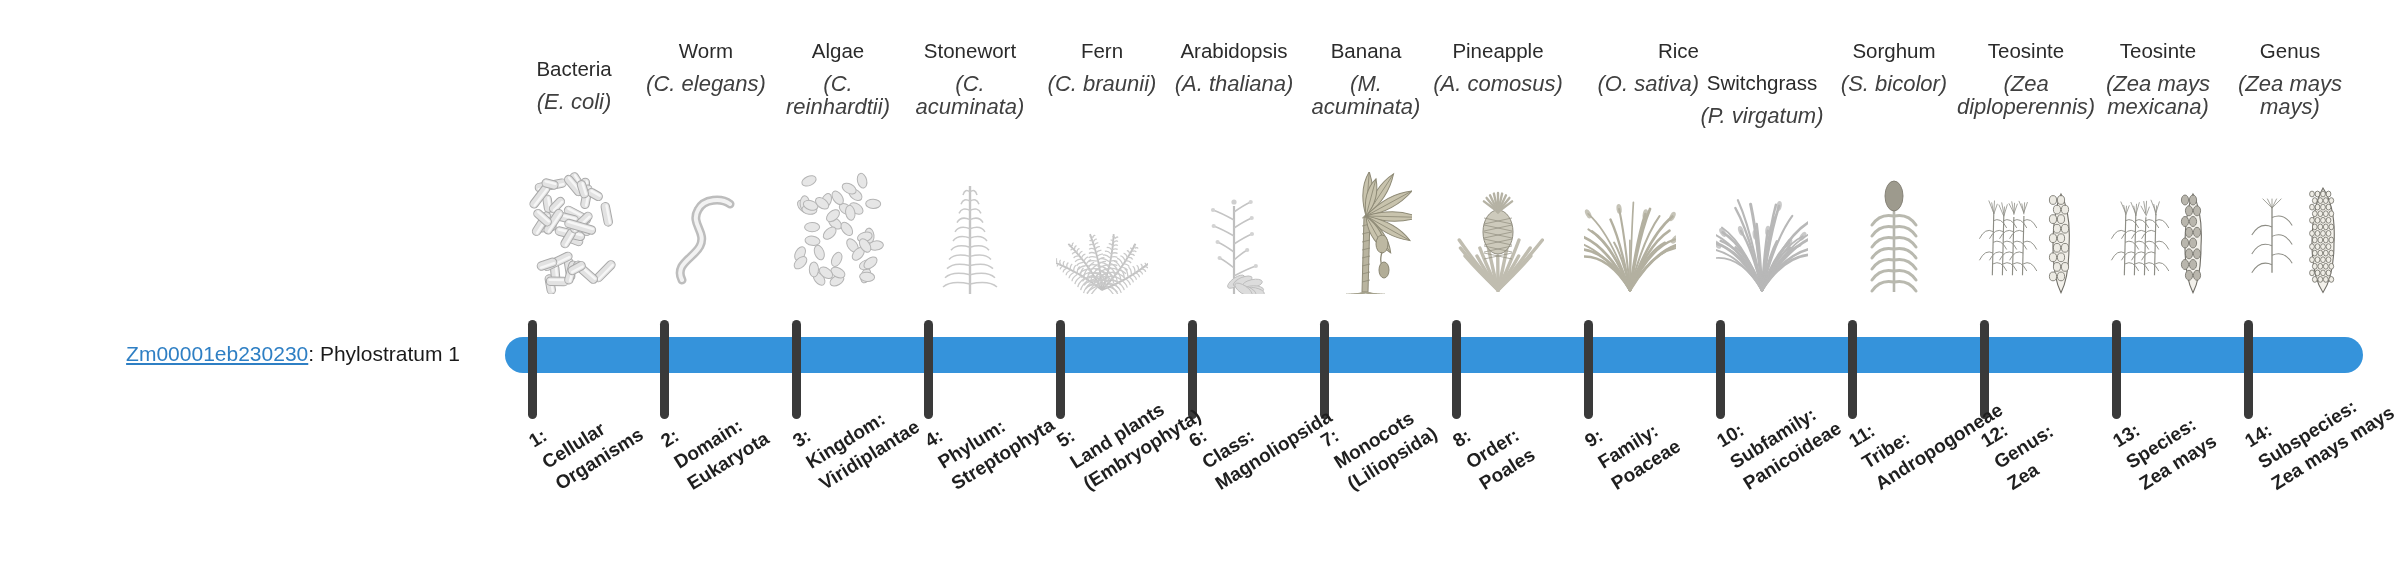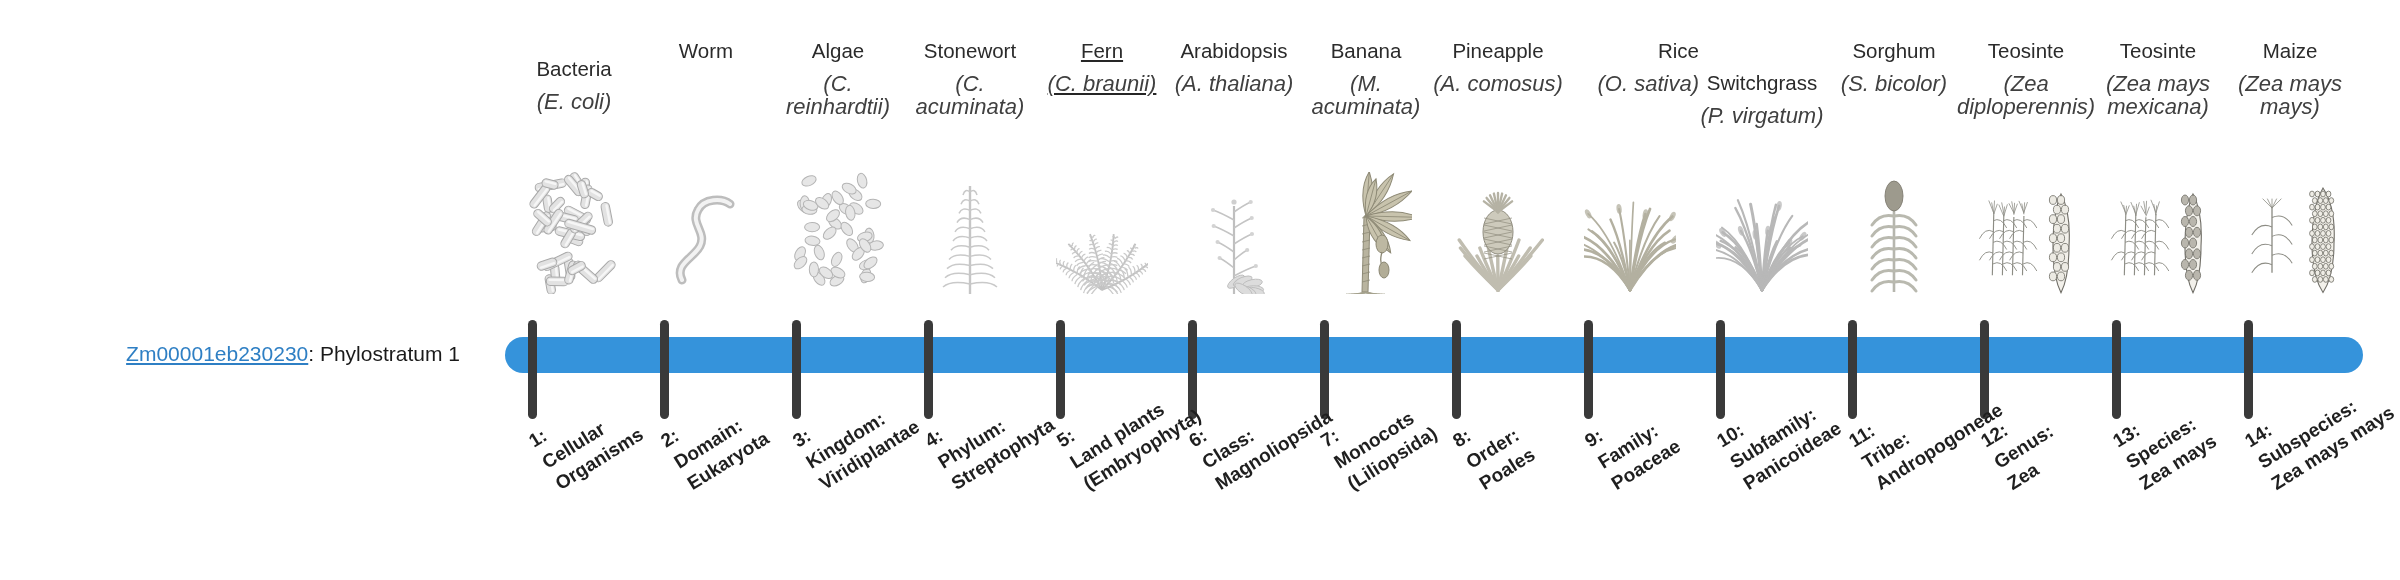--- a/index.html
+++ b/index.html
@@ -256,20 +256,21 @@
       <rect x="-6.0" y="-2.6" width="12.0" height="2.4" rx="1.2" fill="#f6f6f6"></rect>
     </g>
           <g transform="translate(54.9,17.2) rotate(72.6)">
       <rect x="-8.9" y="-4.2" width="17.7" height="8.4" rx="4.2" fill="#e2e2e2" stroke="#a9a9a9" stroke-width="1"></rect>
       <rect x="-6.9" y="-2.6" width="13.7" height="2.4" rx="1.2" fill="#f6f6f6"></rect>
     </g>
         </svg>
       </div>
       <div class="col" style="left: 706px;">
         <div class="common-name">Worm</div>
+        <div class="sci-name">(C. elegans)</div>
       </div>
       <div class="art" style="left: 706px;">
         <svg width="92" height="110" viewBox="0 0 92 110">
     <path d="M22 96 C14 80 34 74 40 62 C47 48 30 40 38 26 C44 14 62 14 70 20" fill="none" stroke="#bdbdbd" stroke-width="9" stroke-linecap="round"></path>
     <path d="M22 96 C14 80 34 74 40 62 C47 48 30 40 38 26 C44 14 62 14 70 20" fill="none" stroke="#f2f2f2" stroke-width="4" stroke-linecap="round"></path>
   </svg>
       </div>
       <div class="col" style="left: 838px;">
         <div class="common-name">Algae</div>
         <div class="sci-name">(C. reinhardtii)</div>
@@ -342,21 +343,21 @@
           <path d="M46 84.39999999999999 Q 31.3 80.39999999999999 25 87.39999999999999" stroke="#c9c9c9" stroke-width="1.5" fill="none"></path>
           <path d="M46 84.39999999999999 Q 60.7 80.39999999999999 67 87.39999999999999" stroke="#c9c9c9" stroke-width="1.5" fill="none"></path>
           <path d="M46 93.6 Q 29.900000000000002 89.6 23 96.6" stroke="#c9c9c9" stroke-width="1.5" fill="none"></path>
           <path d="M46 93.6 Q 62.099999999999994 89.6 69 96.6" stroke="#c9c9c9" stroke-width="1.5" fill="none"></path>
           <path d="M46 102.8 Q 28.5 98.8 21 105.8" stroke="#c9c9c9" stroke-width="1.5" fill="none"></path>
           <path d="M46 102.8 Q 63.5 98.8 71 105.8" stroke="#c9c9c9" stroke-width="1.5" fill="none"></path>
           <path d="M46 112 Q 27.1 108 19 115" stroke="#c9c9c9" stroke-width="1.5" fill="none"></path>
           <path d="M46 112 Q 64.9 108 73 115" stroke="#c9c9c9" stroke-width="1.5" fill="none"></path>
         </svg>
       </div>
-      <div class="col" style="left: 1102px; text-decoration: underline;">
+      <div class="col" style="left: 1102px;">
         <div class="common-name">Fern</div>
         <div class="sci-name">(C. braunii)</div>
       </div>
       <div class="art" style="left: 1102px;">
         <svg width="92" height="122" viewBox="0 0 92 122">
           <g transform="translate(46,118) rotate(-62) scale(0.92)">
             <path d="M0 0 Q 6 -32 2 -62" stroke="#c2c2c2" stroke-width="2" fill="none"></path>
             <path d="M0.0 -6.0 q -9.0 -3 -15.0 -1.5" stroke="#cacaca" stroke-width="1.4" fill="none"></path>
              <path d="M0.0 -6.0 q 9.0 -3 15.0 -1.5" stroke="#cacaca" stroke-width="1.4" fill="none"></path>
             <path d="M0.3 -10.3 q -8.4 -3 -14.0 -1.5" stroke="#cacaca" stroke-width="1.4" fill="none"></path>
@@ -920,21 +921,21 @@
           <ellipse cx="13.0" cy="53.0" rx="3.6" ry="5.0" fill="#b9b6ad" stroke="#6f6d66" stroke-width="0.8"></ellipse>
           <ellipse cx="9.0" cy="63.8" rx="3.6" ry="5.0" fill="#b9b6ad" stroke="#6f6d66" stroke-width="0.8"></ellipse>
           <ellipse cx="17.0" cy="63.8" rx="3.6" ry="5.0" fill="#b9b6ad" stroke="#6f6d66" stroke-width="0.8"></ellipse>
           <ellipse cx="5.0" cy="74.5" rx="3.6" ry="5.0" fill="#b9b6ad" stroke="#6f6d66" stroke-width="0.8"></ellipse>
           <ellipse cx="13.0" cy="74.5" rx="3.6" ry="5.0" fill="#b9b6ad" stroke="#6f6d66" stroke-width="0.8"></ellipse>
           <ellipse cx="9.0" cy="85.3" rx="3.6" ry="5.0" fill="#b9b6ad" stroke="#6f6d66" stroke-width="0.8"></ellipse>
           <ellipse cx="17.0" cy="85.3" rx="3.6" ry="5.0" fill="#b9b6ad" stroke="#6f6d66" stroke-width="0.8"></ellipse>
         </svg>
       </div>
       <div class="col" style="left: 2290px;">
-        <div class="common-name">Maize</div>
+        <div class="common-name">Genus</div>
         <div class="sci-name">(Zea mays mays)</div>
       </div>
       <div class="art" style="left: 2290px;">
         <svg width="62" height="122" viewBox="0 0 92 122">
           <path d="M46 120 L46 22" stroke="#8d8d85" stroke-width="2" fill="none"></path>
           <path d="M46 38 q 18 -8 30 12" stroke="#8d8d85" stroke-width="1.5" fill="none"></path>
           <path d="M46 52 q -18 -8 -30 12" stroke="#8d8d85" stroke-width="1.5" fill="none"></path>
           <path d="M46 66 q 18 -8 30 12" stroke="#8d8d85" stroke-width="1.5" fill="none"></path>
           <path d="M46 80 q -18 -8 -30 12" stroke="#8d8d85" stroke-width="1.5" fill="none"></path>
           <path d="M46 94 q 18 -8 30 12" stroke="#8d8d85" stroke-width="1.5" fill="none"></path>

